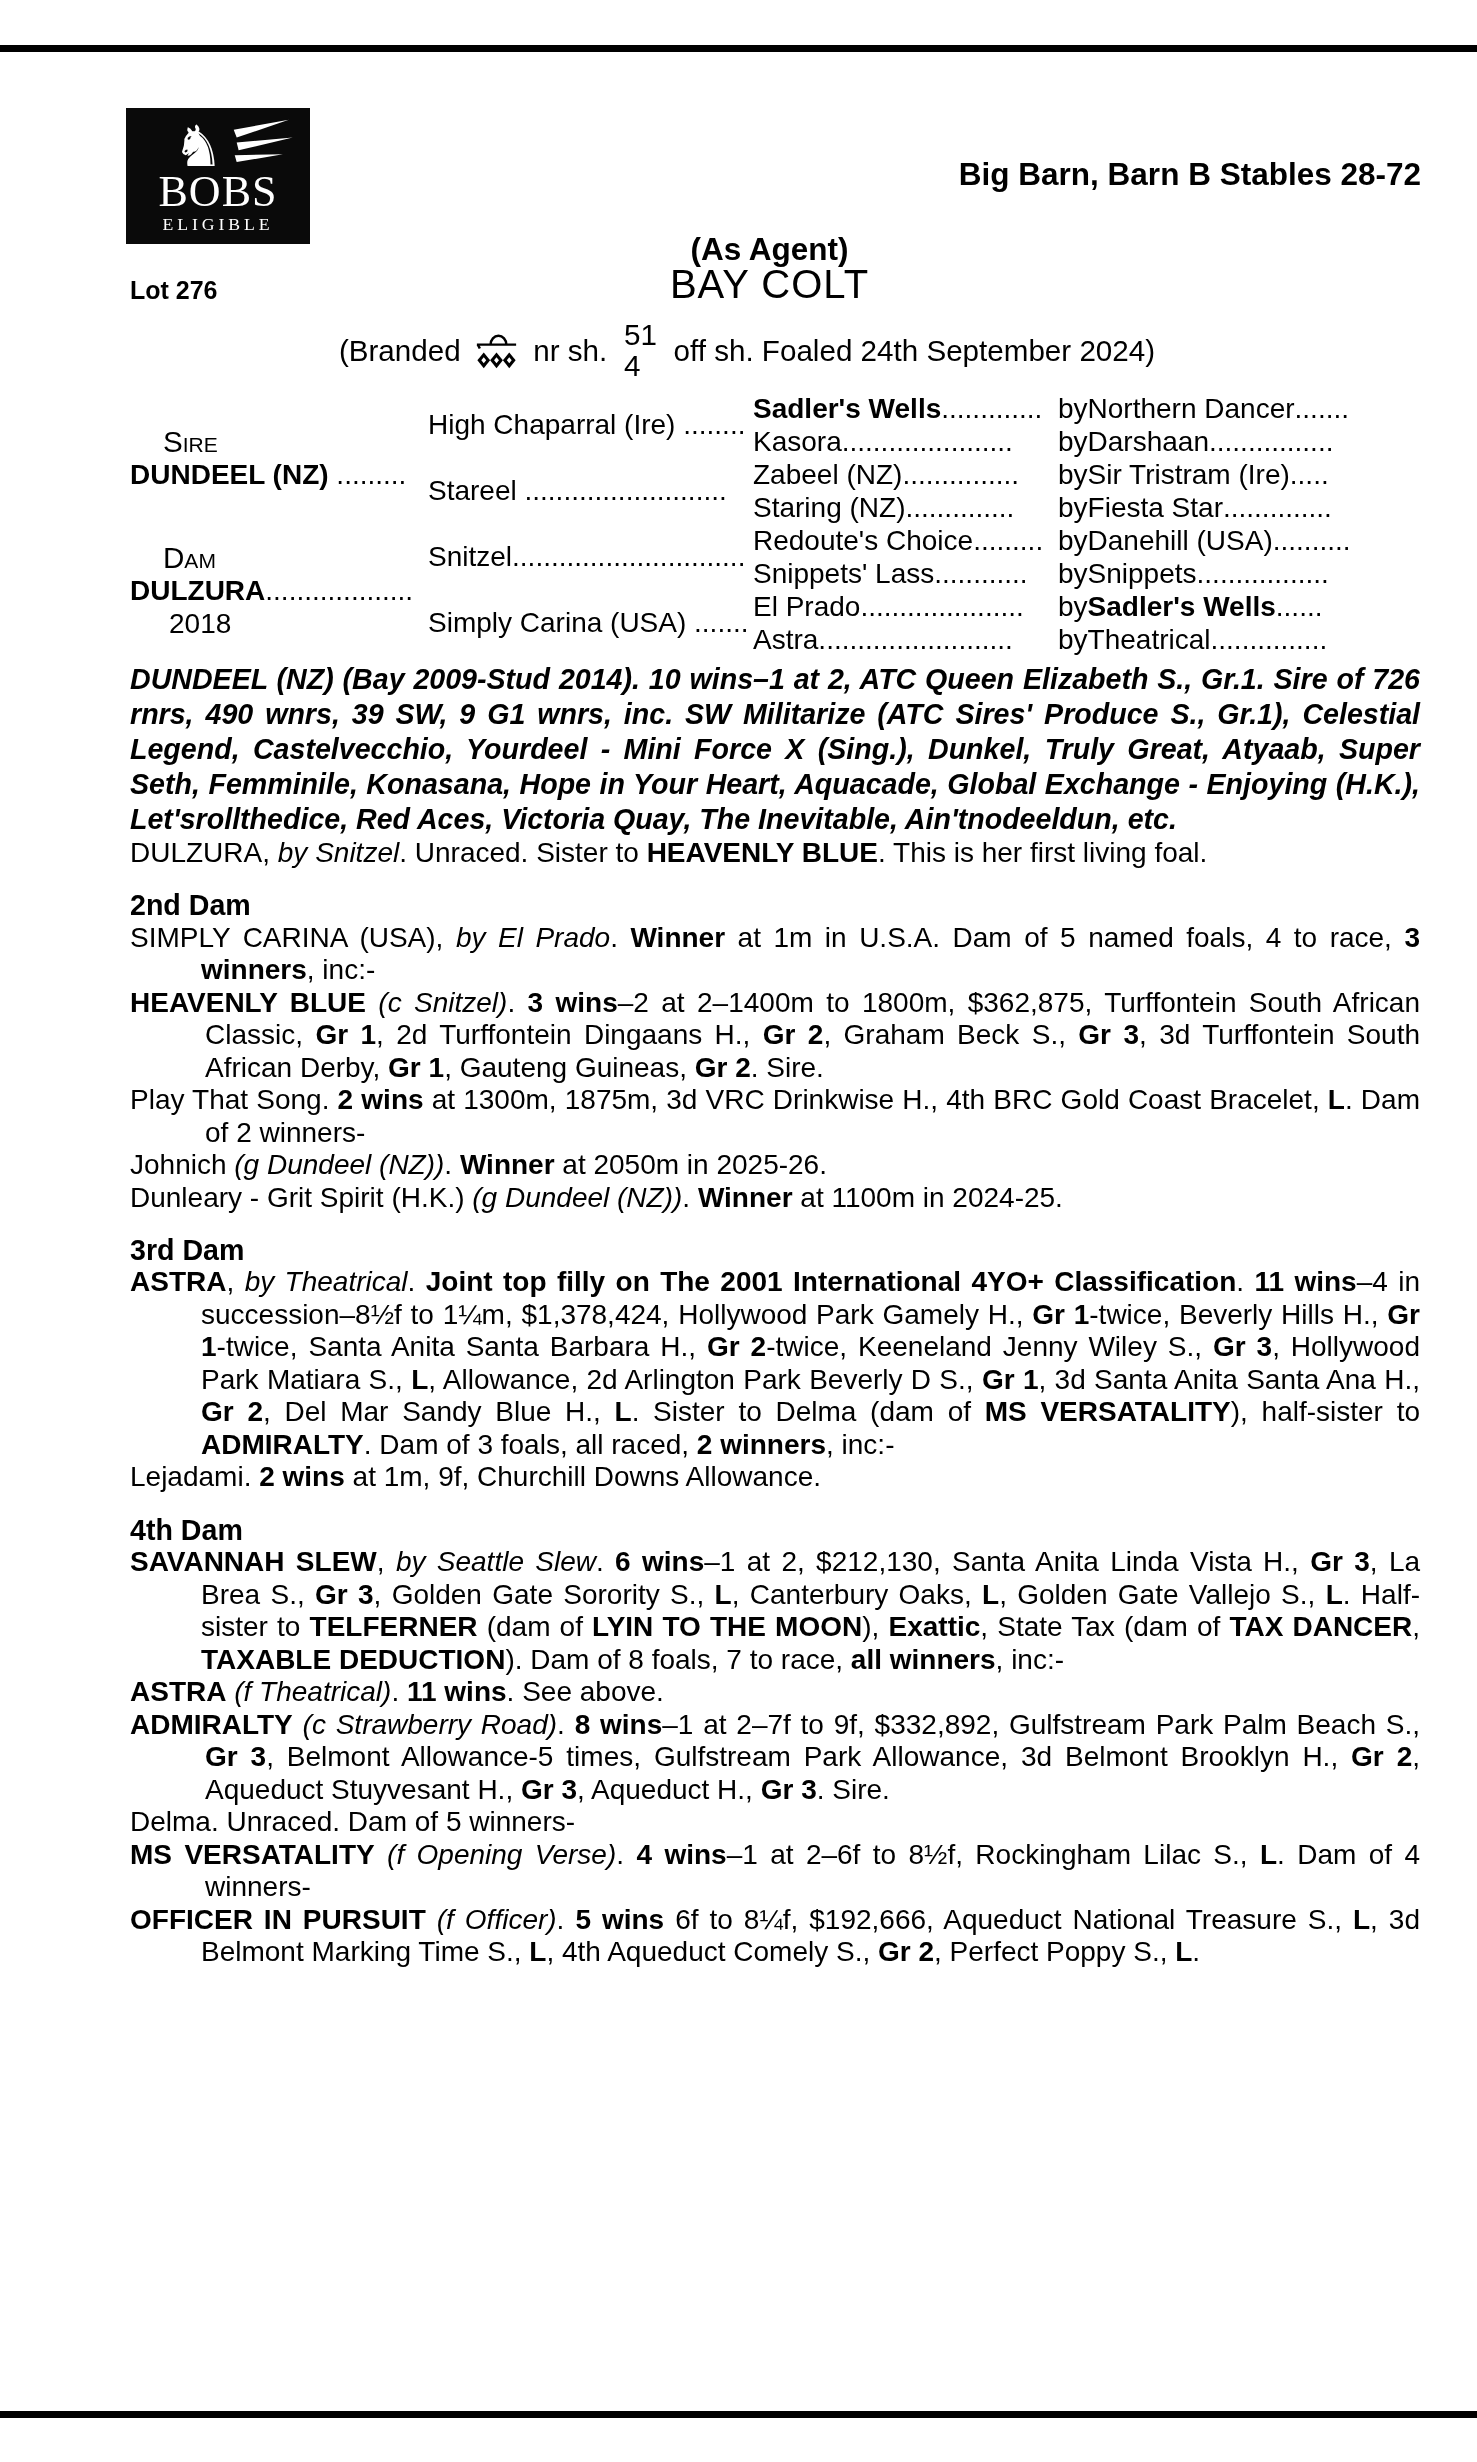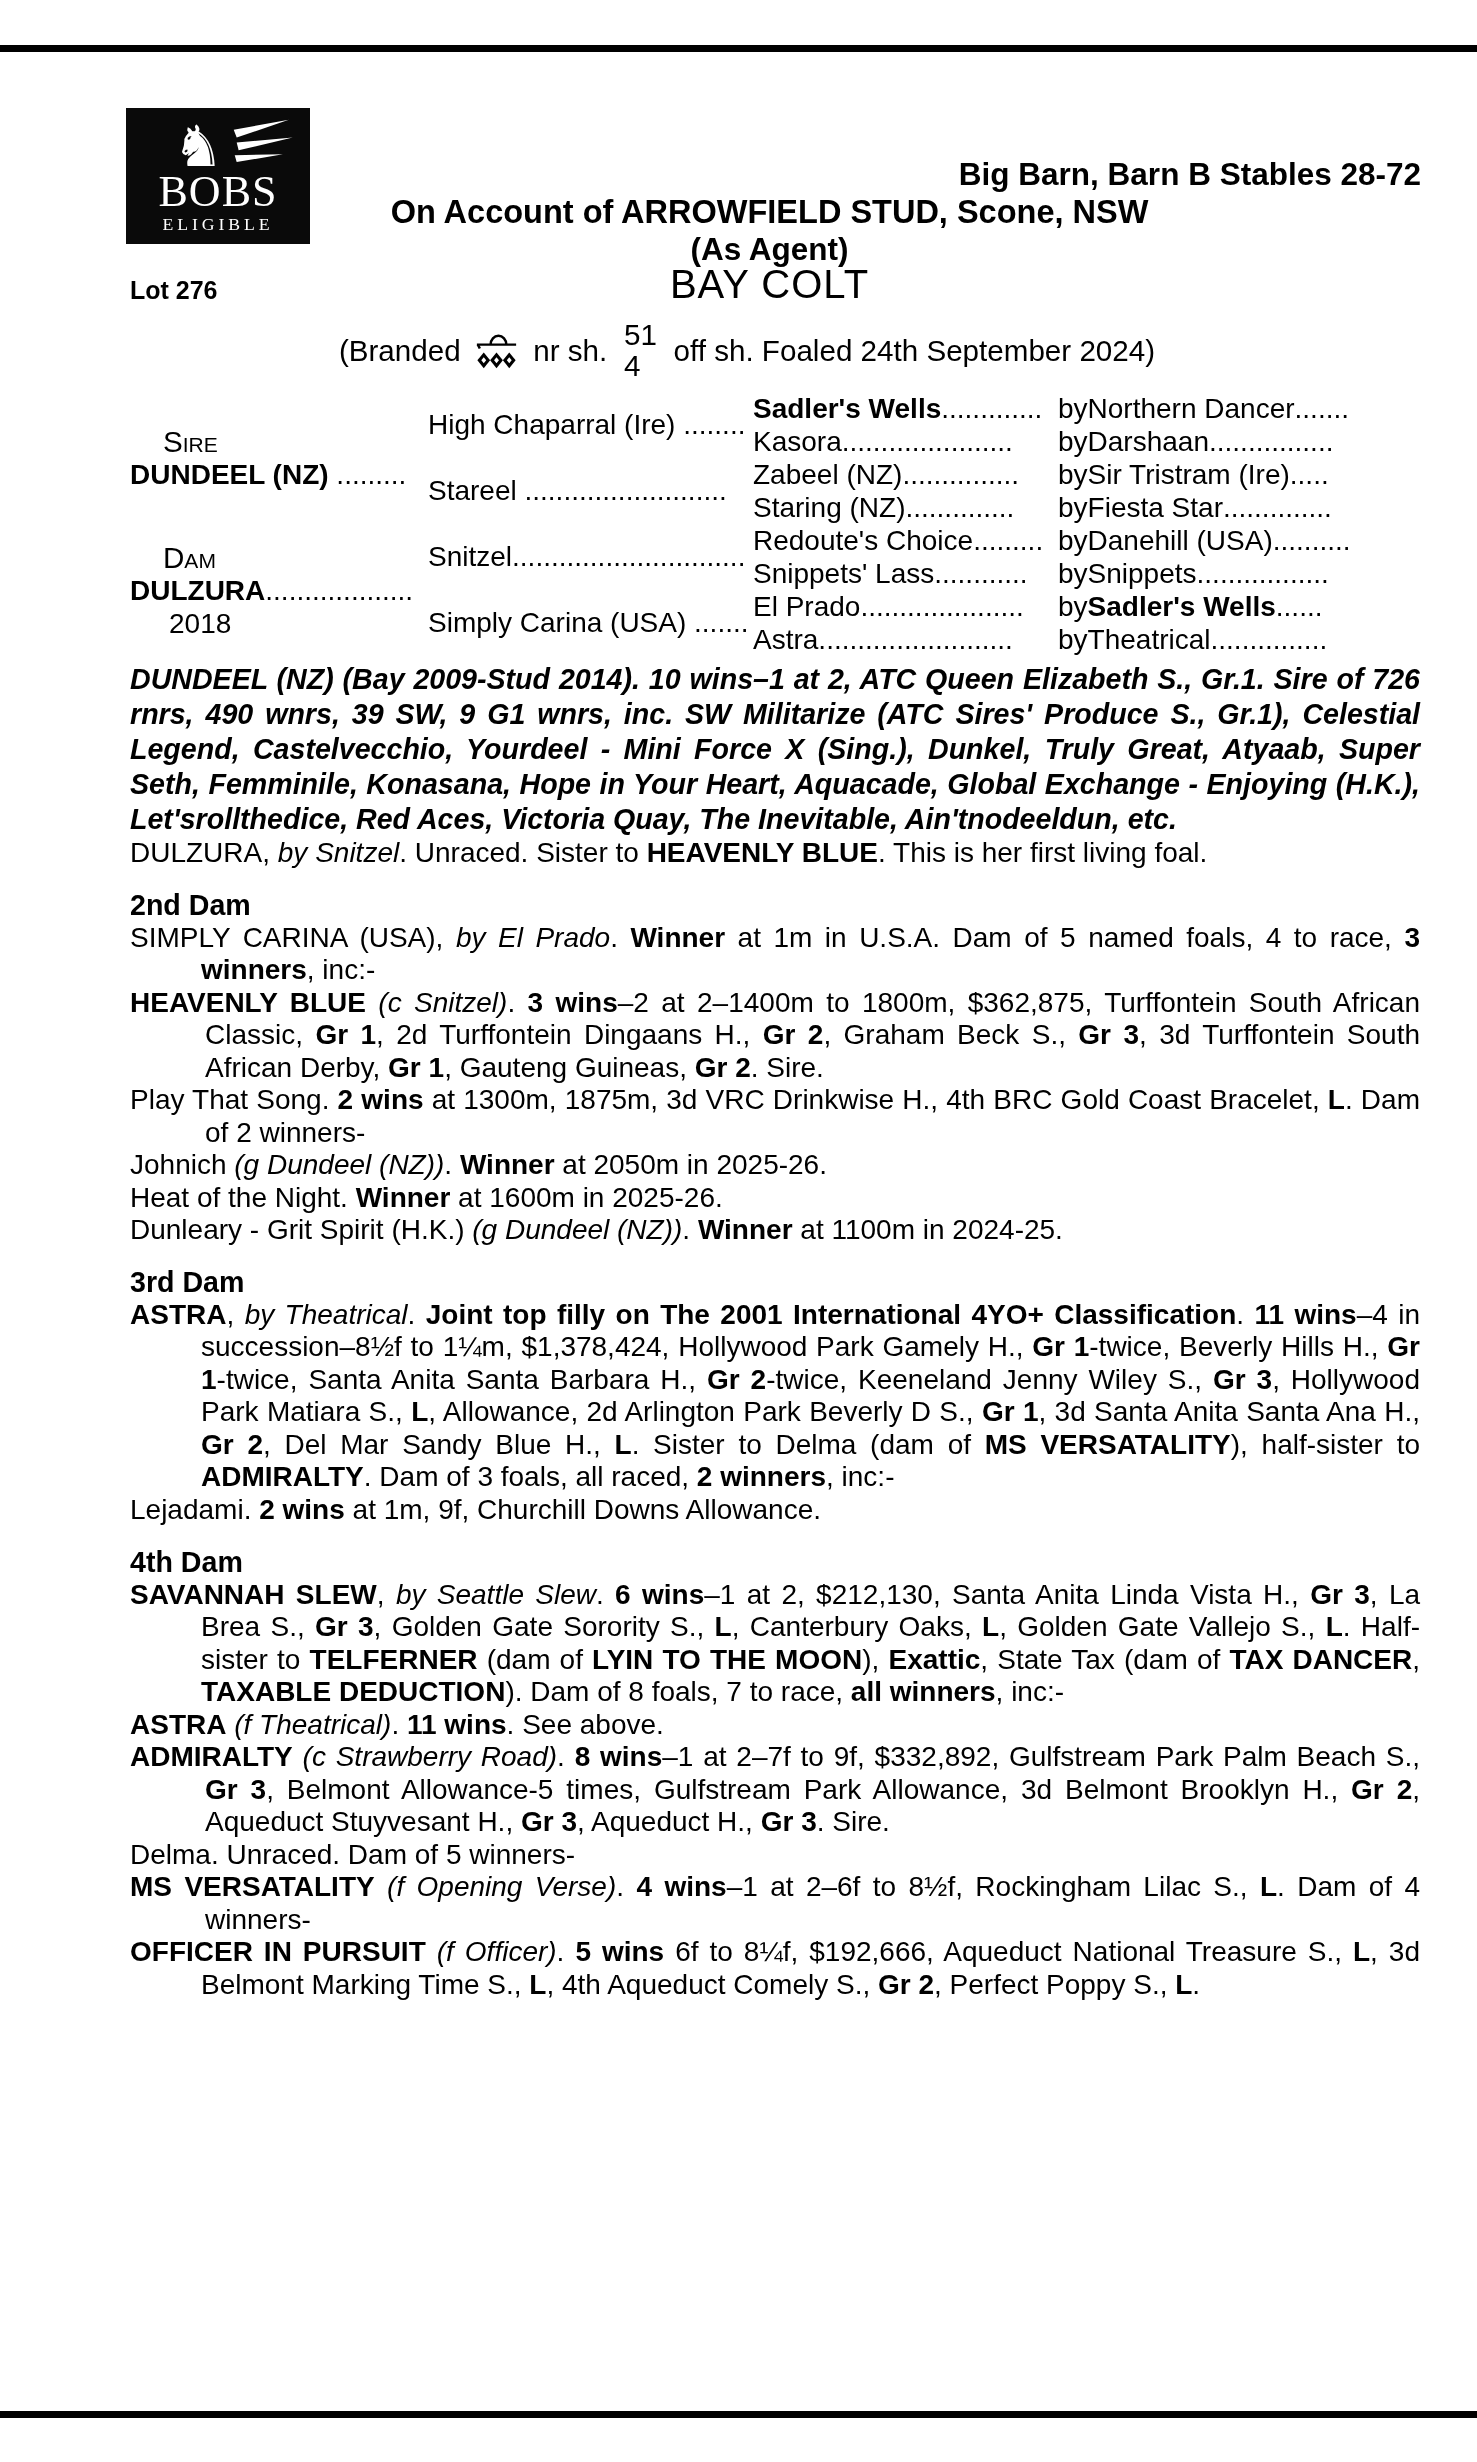--- a/index.html
+++ b/index.html
@@ -62,21 +62,20 @@
         <path d="M96 20 L152 10 L99 28 Z" fill="#ffffff"></path>
         <path d="M99 33 L156 28 L101 41 Z" fill="#ffffff"></path>
         <path d="M97 46 L146 45 L99 53 Z" fill="#ffffff"></path>
       </svg>
     </div>
     <div class="logo-bobs">BOBS</div>
     <div class="logo-elig">ELIGIBLE</div>
   </div>
 
   <div class="hdr-stable">Big Barn, Barn B Stables 28-72</div>
-  <div class="hdr-account">On Account of ARROWFIELD STUD, Scone, NSW</div>
   <div class="hdr-agent">(As Agent)</div>
 
   <div class="lot">Lot 276</div>
   <div class="title">BAY COLT</div>
 
   <div class="branded-row">
     <span>(Branded</span>
     <span class="brandmark">
       <svg width="51" height="47" viewBox="0 0 52 46">
         <path d="M7 17 L9 21" stroke="#000" stroke-width="2.5" fill="none"></path>
@@ -187,21 +186,20 @@
     </div>
 
   <div class="sections" id="sections">
       <p class="sirep j"><span>DUNDEEL (NZ) (Bay 2009-Stud 2014). 10 wins–1 at 2, ATC Queen Elizabeth S., Gr.1. Sire of 726 rnrs, 490 wnrs, 39 SW, 9 G1 wnrs, inc. SW Militarize (ATC Sires' Produce S., Gr.1), Celestial Legend, Castelvecchio, Yourdeel - Mini Force X (Sing.), Dunkel, Truly Great, Atyaab, Super Seth, Femminile, Konasana, Hope in Your Heart, Aquacade, Global Exchange - Enjoying (H.K.), Let'srollthedice, Red Aces, Victoria Quay, The Inevitable, Ain'tnodeeldun, etc.</span></p>
       <p class="l0"><span>DULZURA, </span><span class="i">by Snitzel</span><span>. Unraced. Sister to </span><span class="b ">HEAVENLY BLUE</span><span>. This is her first living foal.</span></p>
       <div class="damh">2nd Dam</div>
       <p class="l0 j"><span>SIMPLY CARINA (USA), </span><span class="i">by El Prado</span><span>. </span><span class="b ">Winner</span><span> at 1m in U.S.A. Dam of 5 named foals, 4 to race, </span><span class="b ">3 winners</span><span>, inc:-</span></p>
       <p class="l1 j"><span class="b ">HEAVENLY BLUE </span><span class="i">(c Snitzel)</span><span>. </span><span class="b ">3 wins</span><span>–2 at 2–1400m to 1800m, $362,875, Turffontein South African Classic, </span><span class="b ">Gr 1</span><span>, 2d Turffontein Dingaans H., </span><span class="b ">Gr 2</span><span>, Graham Beck S., </span><span class="b ">Gr 3</span><span>, 3d Turffontein South African Derby, </span><span class="b ">Gr 1</span><span>, Gauteng Guineas, </span><span class="b ">Gr 2</span><span>. Sire.</span></p>
       <p class="l1 j"><span>Play That Song. </span><span class="b ">2 wins</span><span> at 1300m, 1875m, 3d VRC Drinkwise H., 4th BRC Gold Coast Bracelet, </span><span class="b ">L</span><span>. Dam of 2 winners-</span></p>
       <p class="l1b"><span>Johnich </span><span class="i">(g Dundeel (NZ))</span><span>. </span><span class="b ">Winner</span><span> at 2050m in 2025-26.</span></p>
-      <p class="l1b"><span>Heat of the Night. </span><span class="b ">Winner</span><span> at 1600m in 2025-26.</span></p>
       <p class="l1"><span>Dunleary - Grit Spirit (H.K.) </span><span class="i">(g Dundeel (NZ))</span><span>. </span><span class="b ">Winner</span><span> at 1100m in 2024-25.</span></p>
       <div class="damh">3rd Dam</div>
       <p class="l0 j"><span class="b ">ASTRA</span><span>, </span><span class="i">by Theatrical</span><span>. </span><span class="b ">Joint top filly on The 2001 International 4YO+ Classification</span><span>. </span><span class="b ">11 wins</span><span>–4 in succession–8½f to 1¼m, $1,378,424, Hollywood Park Gamely H., </span><span class="b ">Gr 1</span><span>-twice, Beverly Hills H., </span><span class="b ">Gr 1</span><span>-twice, Santa Anita Santa Barbara H., </span><span class="b ">Gr 2</span><span>-twice, Keeneland Jenny Wiley S., </span><span class="b ">Gr 3</span><span>, Hollywood Park Matiara S., </span><span class="b ">L</span><span>, Allowance, 2d Arlington Park Beverly D S., </span><span class="b ">Gr 1</span><span>, 3d Santa Anita Santa Ana H., </span><span class="b ">Gr 2</span><span>, Del Mar Sandy Blue H., </span><span class="b ">L</span><span>. Sister to Delma (dam of </span><span class="b ">MS VERSATALITY</span><span>), half-sister to </span><span class="b ">ADMIRALTY</span><span>. Dam of 3 foals, all raced, </span><span class="b ">2 winners</span><span>, inc:-</span></p>
       <p class="l1"><span>Lejadami. </span><span class="b ">2 wins</span><span> at 1m, 9f, Churchill Downs Allowance.</span></p>
       <div class="damh">4th Dam</div>
       <p class="l0 j"><span class="b ">SAVANNAH SLEW</span><span>, </span><span class="i">by Seattle Slew</span><span>. </span><span class="b ">6 wins</span><span>–1 at 2, $212,130, Santa Anita Linda Vista H., </span><span class="b ">Gr 3</span><span>, La Brea S., </span><span class="b ">Gr 3</span><span>, Golden Gate Sorority S., </span><span class="b ">L</span><span>, Canterbury Oaks, </span><span class="b ">L</span><span>, Golden Gate Vallejo S., </span><span class="b ">L</span><span>. Half-sister to </span><span class="b ">TELFERNER</span><span> (dam of </span><span class="b ">LYIN TO THE MOON</span><span>), </span><span class="b ">Exattic</span><span>, State Tax (dam of </span><span class="b ">TAX DANCER</span><span>, </span><span class="b ">TAXABLE DEDUCTION</span><span>). Dam of 8 foals, 7 to race, </span><span class="b ">all winners</span><span>, inc:-</span></p>
       <p class="l1"><span class="b ">ASTRA</span><span> </span><span class="i">(f Theatrical)</span><span>. </span><span class="b ">11 wins</span><span>. See above.</span></p>
       <p class="l1 j"><span class="b ">ADMIRALTY</span><span> </span><span class="i">(c Strawberry Road)</span><span>. </span><span class="b ">8 wins</span><span>–1 at 2–7f to 9f, $332,892, Gulfstream Park Palm Beach S., </span><span class="b ">Gr 3</span><span>, Belmont Allowance-5 times, Gulfstream Park Allowance, 3d Belmont Brooklyn H., </span><span class="b ">Gr 2</span><span>, Aqueduct Stuyvesant H., </span><span class="b ">Gr 3</span><span>, Aqueduct H., </span><span class="b ">Gr 3</span><span>. Sire.</span></p>
       <p class="l1"><span>Delma. Unraced. Dam of 5 winners-</span></p>
       <p class="l2 j"><span class="b ">MS VERSATALITY</span><span> </span><span class="i">(f Opening Verse)</span><span>. </span><span class="b ">4 wins</span><span>–1 at 2–6f to 8½f, Rockingham Lilac S., </span><span class="b ">L</span><span>. Dam of 4 winners-</span></p>

